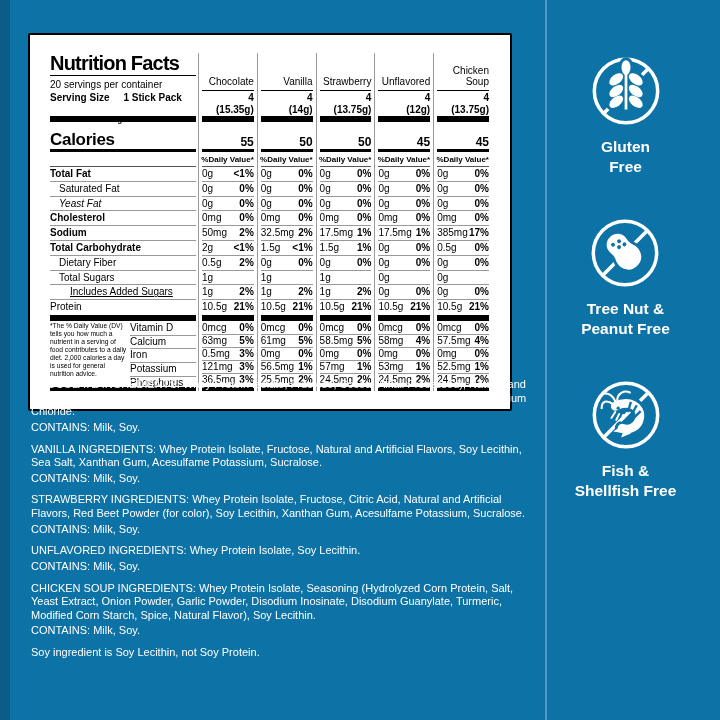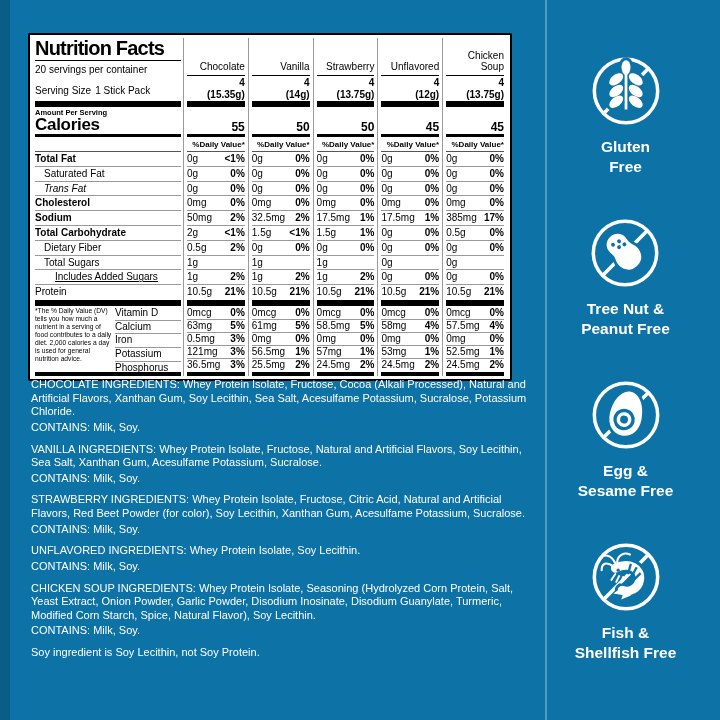--- a/index.html
+++ b/index.html
@@ -3,42 +3,42 @@
 <meta charset="utf-8">
 <style>
   html,body{margin:0;padding:0;}
   .page{position:relative;width:720px;height:720px;background:var(--bg,#0d72a5);overflow:hidden;
         font-family:"Liberation Sans",sans-serif;}
   .left-strip{position:absolute;left:0;top:0;bottom:0;width:10px;background:var(--left-strip,#0b5d88);}
   .divider{position:absolute;left:545px;top:0;bottom:0;width:2px;background:var(--divider,#4e9cc2);}
 
   
   .label-wrap{position:absolute;left:28px;top:33px;width:484px;}
-  .nf{background:var(--label-bg,#fff);border:2px solid #000;border-radius:2px;display:flex;padding:3px;color:#000;}
+  .nf{background:var(--label-bg,#fff);border:2px solid #000;border-radius:2px;display:flex;padding:18px;color:#000;}
   .nf-col{min-width:0;}
   .name-col{width:146px;flex:none;padding:0 2px 0 2px;}
   .flavor-col{flex:1 1 0;border-left:1px solid #9a9a9a;padding:0 3px;}
 
   .nf-header{height:62px;display:flex;flex-direction:column;}
   .nf-title{font-size:20px;font-weight:bold;letter-spacing:-0.8px;line-height:1.02;border-bottom:1px solid #000;padding-bottom:2px;white-space:nowrap;}
   .nf-servings-wrap{margin-top:2px;font-size:10px;line-height:1.3;}
-  .nf-ss{font-weight:normal;display:flex;gap:4px;white-space:nowrap;margin-top:8px;}
+  .nf-ss{font-weight:bold;display:flex;gap:14px;white-space:nowrap;}
   .fname{margin-top:auto;text-align:right;font-size:10px;line-height:1.08;}
   .fline{border-top:1px solid #000;margin:2px 0 1px 0;}
   .fqty,.fwt{text-align:right;font-weight:bold;font-size:10px;line-height:1.15;white-space:nowrap;}
 
   .bar{background:#000;}
   .bar.thick{height:6px;margin:1px 0;}
   .bar.med{height:3px;margin:1px 0;}
   .bar.bottom{height:4px;margin-top:1px;}
 
   .nf-amount{height:25px;display:flex;flex-direction:column;justify-content:flex-end;}
   .nf-amount.fl{align-items:flex-end;}
   .aps{font-size:7.5px;font-weight:bold;}
-  .cal{font-size:17px;font-weight:bold;line-height:0.95;letter-spacing:-0.3px;}
+  .cal{font-size:17px;font-weight:bold;line-height:0.95;letter-spacing:-0.3px;margin-top:8px;}
   .calval{font-size:12px;font-weight:bold;line-height:0.95;}
 
   .dv-row{height:13px;font-size:8px;font-weight:bold;display:flex;align-items:center;justify-content:flex-end;white-space:nowrap;}
 
   .rows{border-top:1px solid #555;}
   .nrow{height:13.8px;line-height:13px;font-size:10px;border-bottom:1px solid #999;white-space:nowrap;overflow:hidden;}
   .rows > :last-child{border-bottom:none;}
   .nrow.b{font-weight:bold;}
   .nrow.i{font-style:italic;}
   .ind1{padding-left:9px;}
@@ -89,21 +89,21 @@
           <div class="bar thick"></div>
           <div class="nf-amount">
             <div class="aps">Amount Per Serving</div>
             <div class="cal">Calories</div>
           </div>
           <div class="bar med"></div>
           <div class="dv-row"></div>
           <div class="rows">
             <div class="nrow ind0 b">Total Fat</div>
             <div class="nrow ind1">Saturated Fat</div>
-            <div class="nrow ind1 i">Trans Fat</div>
+            <div class="nrow ind1 i">Yeast Fat</div>
             <div class="nrow ind0 b">Cholesterol</div>
             <div class="nrow ind0 b">Sodium</div>
             <div class="nrow ind0 b">Total Carbohydrate</div>
             <div class="nrow ind1">Dietary Fiber</div>
             <div class="nrow ind1">Total Sugars</div>
             <div class="nrow ind2">Includes Added Sugars</div>
             <div class="nrow ind0">Protein</div>
           </div>
           <div class="bar thick"></div>
           <div class="vits">
@@ -581,39 +581,20 @@
         <div class="blabel">
           <div>Tree Nut &amp;</div>
           <div>Peanut Free</div>
         </div>
       </div>
       <div class="badge">
         <div class="bicon">
           <svg viewBox="0 0 80 80">
             <circle cx="40" cy="40" r="32.5" fill="none" stroke="#fff" stroke-width="3.6"></circle>
             <line x1="17" y1="63" x2="63" y2="17" stroke="#fff" stroke-width="3.6"></line>
-            <g transform="rotate(12 40 40)">
-              <path d="M40,15.5 C49.5,15.5 56.5,27.5 56.5,42 C56.5,53.5 49.5,61.5 40,61.5 C30.5,61.5 23.5,53.5 23.5,42 C23.5,27.5 30.5,15.5 40,15.5 Z" fill="#0d72a5" stroke="#0d72a5" stroke-width="6"></path>
-              <path d="M40,15.5 C49.5,15.5 56.5,27.5 56.5,42 C56.5,53.5 49.5,61.5 40,61.5 C30.5,61.5 23.5,53.5 23.5,42 C23.5,27.5 30.5,15.5 40,15.5 Z" fill="#fff"></path>
-              <circle cx="39" cy="45" r="11" fill="#0d72a5"></circle>
-              <circle cx="39" cy="45" r="7.6" fill="#fff"></circle>
-              <circle cx="39" cy="45" r="4" fill="#0d72a5"></circle>
-            </g>
-          </svg>
-        </div>
-        <div class="blabel">
-          <div>Egg &amp;</div>
-          <div>Sesame Free</div>
-        </div>
-      </div>
-      <div class="badge">
-        <div class="bicon">
-          <svg viewBox="0 0 80 80">
-            <circle cx="40" cy="40" r="32.5" fill="none" stroke="#fff" stroke-width="3.6"></circle>
-            <line x1="17" y1="63" x2="63" y2="17" stroke="#fff" stroke-width="3.6"></line>
             <path d="M29,31 C43,24 56,31 54,43 C52.5,51.5 44,56.5 36,53.5" fill="none" stroke="#0d72a5" stroke-width="15" stroke-linecap="round"></path>
             <g stroke="#fff" stroke-width="2.2" fill="none" stroke-linecap="round">
               <path d="M27,29 C20,24 15,26 15,33"></path>
               <path d="M29,26 C25,17 17,16 13,21"></path>
               <path d="M31,25 C31,18 38,14 44,17"></path>
             </g>
             <path d="M29,31 C43,24 56,31 54,43 C52.5,51.5 44,56.5 36,53.5" fill="none" stroke="#fff" stroke-width="9" stroke-linecap="round"></path>
             <path d="M37,50 L27,57 L39,59 Z" fill="#fff"></path>
             <path d="M39,52 L35,63 L45,59 Z" fill="#fff"></path>
             <g stroke="#fff" stroke-width="2" stroke-linecap="round">

